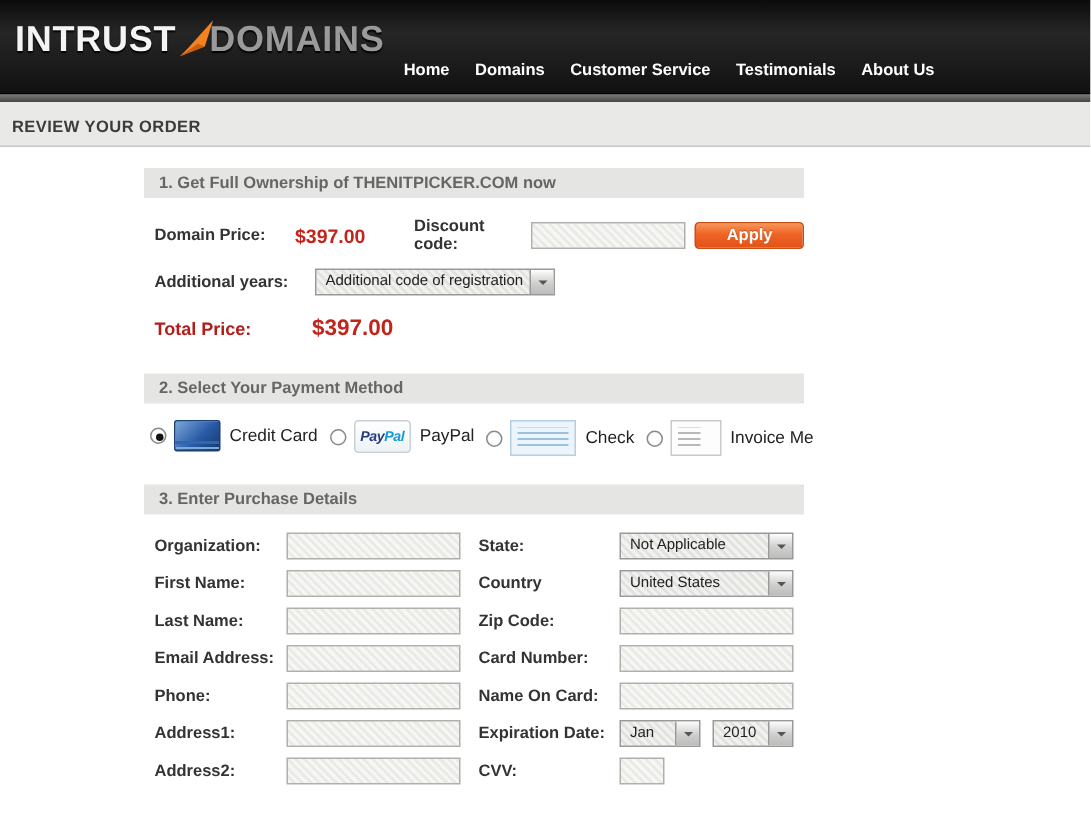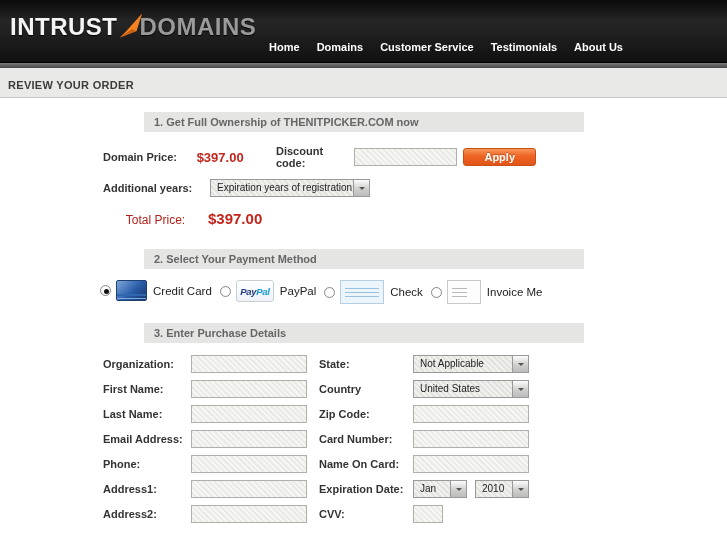--- a/index.html
+++ b/index.html
@@ -36,33 +36,33 @@
   .band{
     height:30px;background:#e9e9e7;border-bottom:1px solid #c6c6c4;position:relative;
   }
   .page-title{
     position:absolute;left:8px;bottom:6px;font-size:11px;font-weight:bold;color:#3c3c3c;letter-spacing:.3px;
   }
   
   main{padding:14px 0 0 96px;width:536px;}
   .section-bar{
     width:440px;height:20px;line-height:20px;background:#e5e5e4;
-    color:#666;font-size:11px;font-weight:bold;padding-left:10px;margin-left:48px;
+    color:#666;font-size:11px;font-weight:bold;padding-left:10px;
   }
   .lbl{font-size:11px;font-weight:bold;color:#333;}
   
   .row-price{display:flex;align-items:center;margin:15px 0 0 7px;height:20px;}
   .domain-price-label{width:105px;}
   .domain-price{color:var(--price-red);font-size:13px;font-weight:bold;width:89px;}
   .discount-label{width:88px;}
   .reg-note{margin:12px 0 0 7px;font-size:11px;font-weight:bold;color:#333;}
   .row-years{display:flex;align-items:center;margin:12px 0 0 7px;height:18px;}
   .years-label{width:107px;}
   .row-total{display:flex;align-items:baseline;margin:13px 0 0 7px;height:22px;}
-  .total-label{color:var(--total-red);font-size:12px;font-weight:normal;width:105px;text-align:center;}
+  .total-label{color:var(--total-red);font-size:12px;font-weight:bold;width:105px;}
   .total-price{color:var(--price-red);font-size:15px;font-weight:bold;}
   
   .txt{
     height:18px;border:1px solid #b0afac;outline:none;padding:0 4px;font-size:11px;
     background:repeating-linear-gradient(45deg,#f6f6f4 0 2px,#eaeae7 2px 4px);
   }
   .w100{width:103px;}
   .sel{
     position:relative;height:18px;border:1px solid #999;cursor:pointer;
     background:repeating-linear-gradient(45deg,#f1f1ef 0 2px,#e2e2df 2px 4px);
@@ -173,21 +173,21 @@
     <span class="domain-price">$397.00</span>
     <span class="lbl discount-label">Discount code:</span>
     <input class="txt w100" value="" style="">
     <button class="apply">Apply</button>
   </div>
 
 
   <div class="row-years">
     <span class="lbl years-label">Additional years:</span>
     <div class="sel w160">
-      <span>Expiration years of registration</span>
+      <span>Additional code of registration</span>
     </div>
   </div>
 
   <div class="row-total">
     <span class="total-label">Total Price:</span>
     <span class="total-price">$397.00</span>
   </div>
 
   <div class="section-bar bar2">2. Select Your Payment Method</div>
   <div id="payments" class="payment-row">

